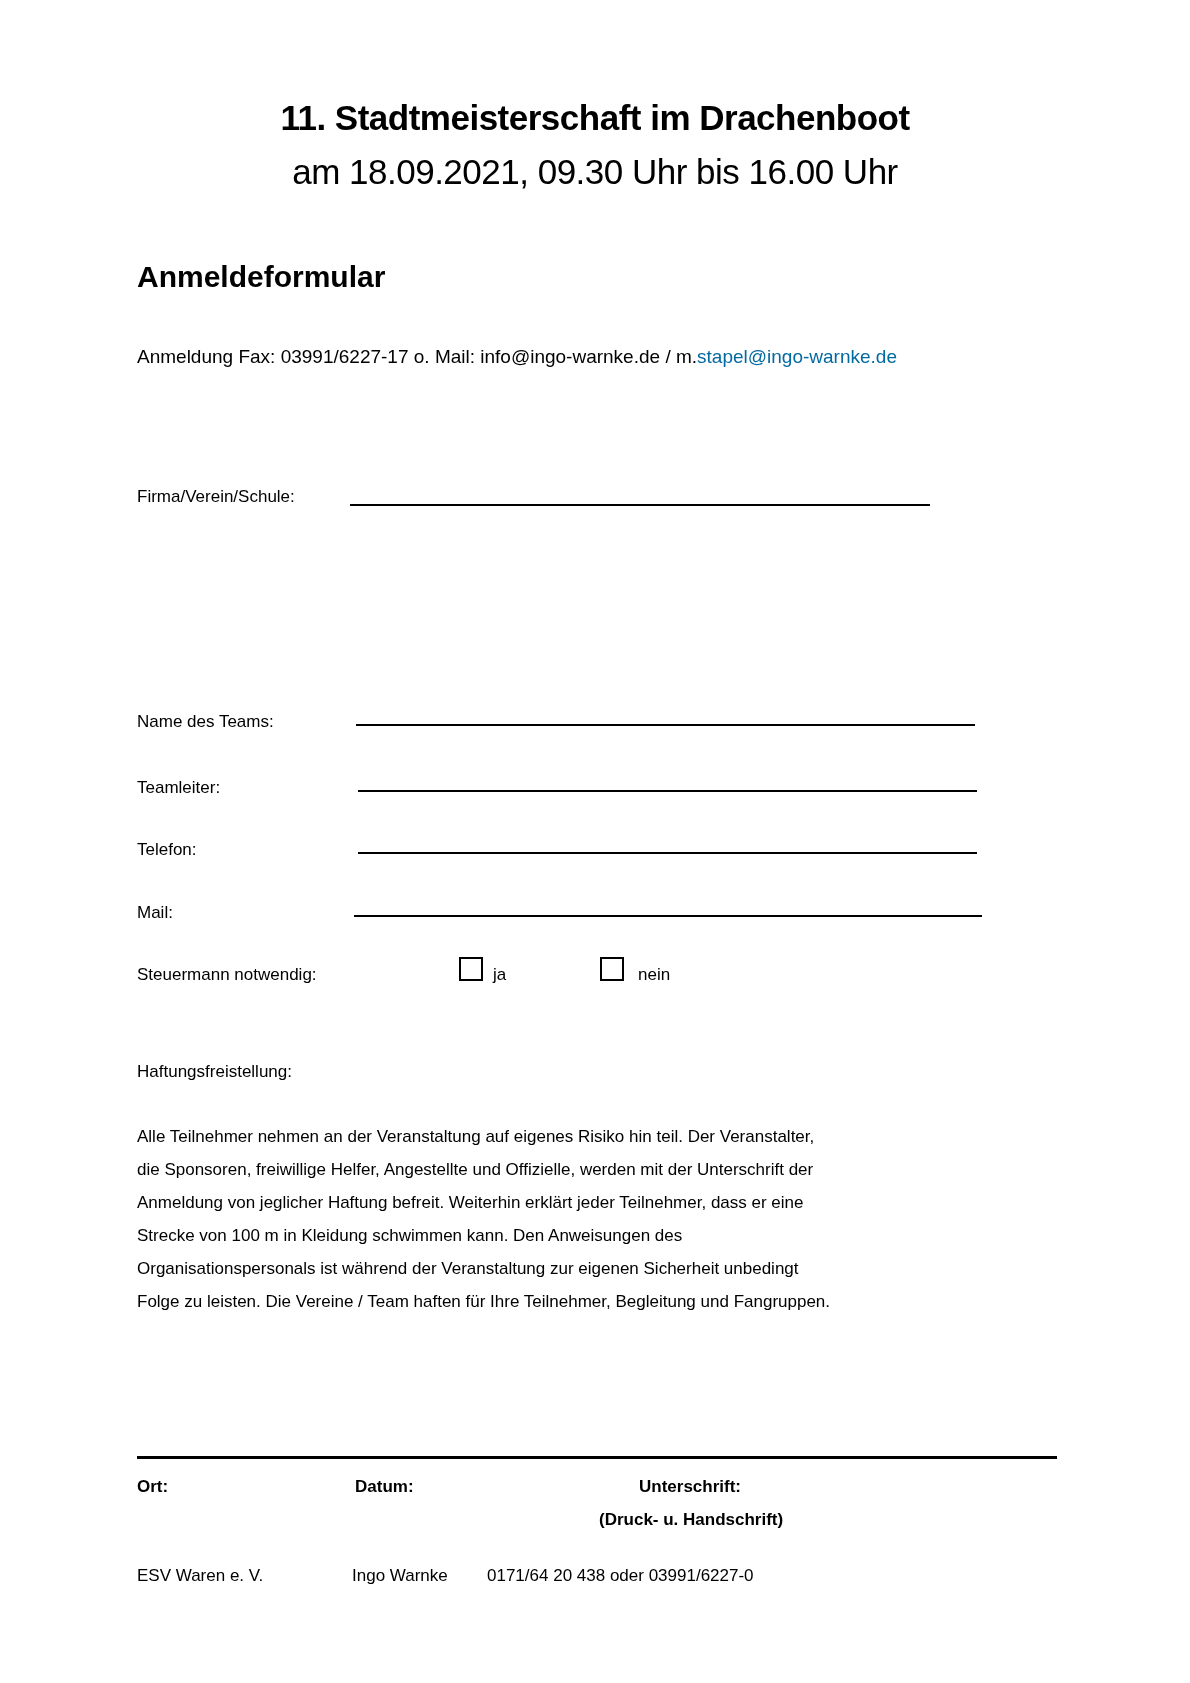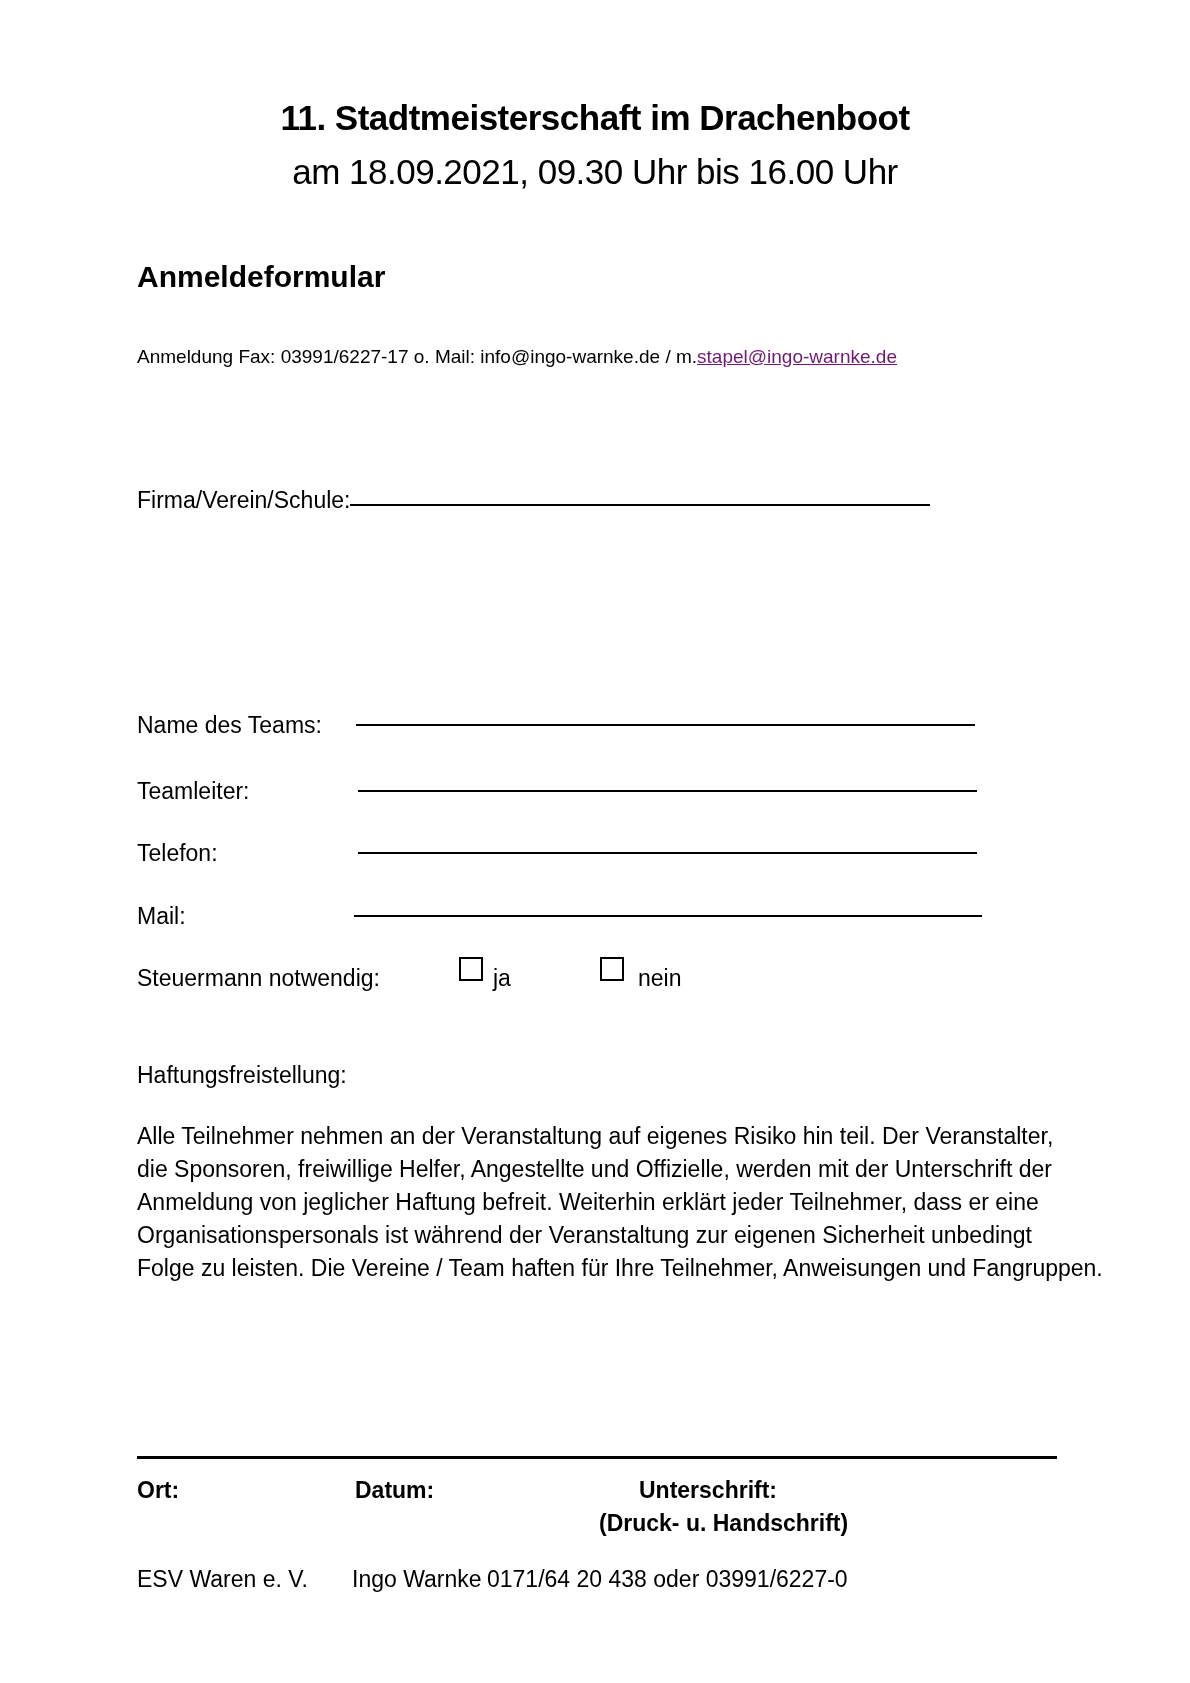--- a/index.html
+++ b/index.html
@@ -11,35 +11,35 @@
     font-family:"Liberation Sans", sans-serif;
     color:#000000;
     overflow:hidden;
   }
   .abs{position:absolute;white-space:nowrap;margin-top:12px;}
   .title1{font-size:35px;font-weight:700;letter-spacing:-0.5px;}
   .title2{font-size:35px;font-weight:400;letter-spacing:-0.5px;}
   .centered{left:0;width:1190px;text-align:center;}
   .h2{font-size:30px;font-weight:700;}
   .small{font-size:19px;}
-  .body-text{font-size:23px;}
+  .body-text{font-size:17px;}
   .para{line-height:33px;white-space:nowrap;}
   .fill-line{
     position:absolute;
     border-bottom:2px solid #000000;
     height:22px;
   }
   .checkbox{
     position:absolute;
     width:20px;height:20px;
     border:2px solid #000000;
     background:#ffffff;
   }
   .bold{font-weight:700;}
-  .link{color:#701a75;text-decoration:underline;cursor:pointer;}
+  .link{color:#0369a1;cursor:pointer;}
   .rule{
     position:absolute;
     background:#000000;
     height:3px;
   }
 </style>
 </head>
 <body>
 
 <div class="page">
@@ -74,22 +74,23 @@
   <div class="abs body-text" style="left:493px;top:953px;">ja</div>
   <div class="checkbox" style="left:600px;top:957px;"></div>
   <div class="abs body-text" style="left:638px;top:953px;">nein</div>
 
   <div class="abs body-text" style="left:137px;top:1050px;">Haftungsfreistellung:</div>
 
   <div class="abs body-text para" style="left:137px;top:1108px;">
     <div>Alle Teilnehmer nehmen an der Veranstaltung auf eigenes Risiko hin teil. Der Veranstalter,</div>
     <div>die Sponsoren, freiwillige Helfer, Angestellte und Offizielle, werden mit der Unterschrift der</div>
     <div>Anmeldung von jeglicher Haftung befreit. Weiterhin erklärt jeder Teilnehmer, dass er eine</div>
+    <div>Strecke von 100 m in Kleidung schwimmen kann. Den Anweisungen des</div>
     <div>Organisationspersonals ist während der Veranstaltung zur eigenen Sicherheit unbedingt</div>
-    <div>Folge zu leisten. Die Vereine / Team haften für Ihre Teilnehmer, Anweisungen und Fangruppen.</div>
+    <div>Folge zu leisten. Die Vereine / Team haften für Ihre Teilnehmer, Begleitung und Fangruppen.</div>
   </div>
 
   <div class="rule" style="left:137px;top:1456px;width:920px;"></div>
 
   <div class="abs body-text bold" style="left:137px;top:1465px;">Ort:</div>
   <div class="abs body-text bold" style="left:355px;top:1465px;">Datum:</div>
   <div class="abs body-text bold" style="left:639px;top:1465px;">Unterschrift:</div>
   <div class="abs body-text bold" style="left:599px;top:1498px;">(Druck- u. Handschrift)</div>
 
   <div class="abs body-text" style="left:137px;top:1554px;">ESV Waren e. V.</div>

